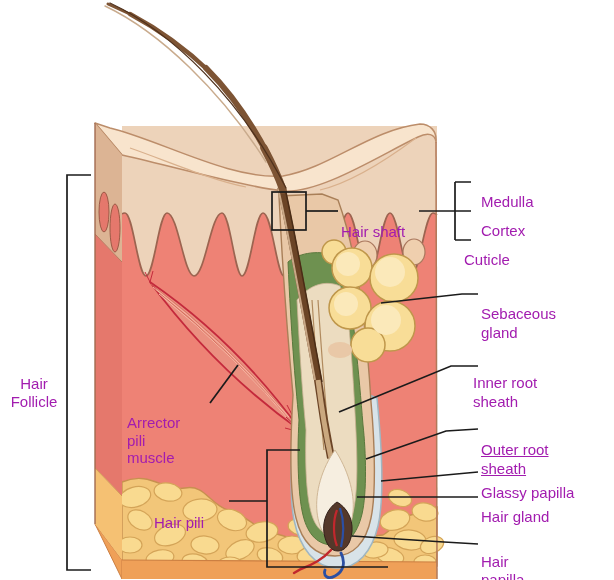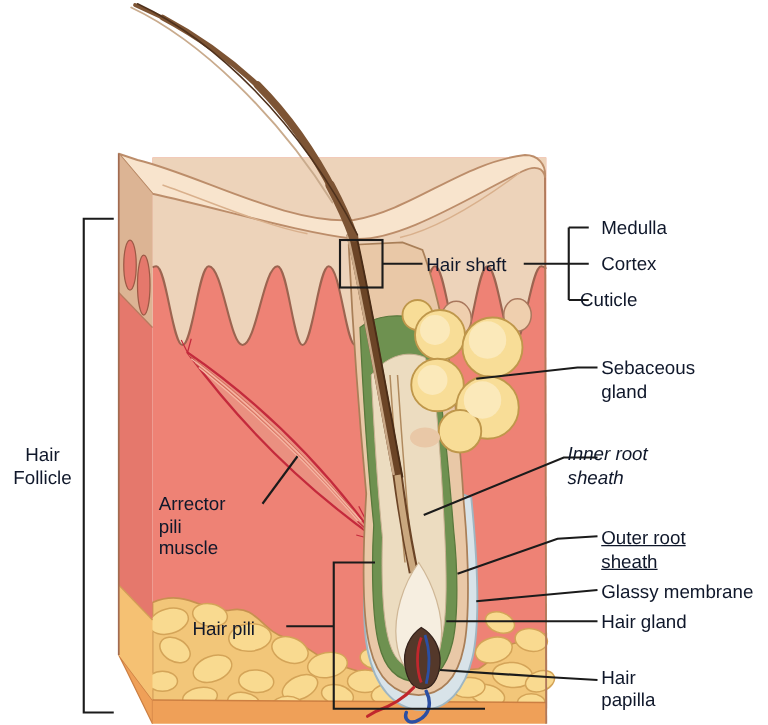--- a/index.html
+++ b/index.html
@@ -1,19 +1,19 @@
 <!DOCTYPE html>
 <html><head>
 <meta charset="utf-8">
 <style>
   html,body{margin:0;padding:0;background:#ffffff;}
   #stage{position:relative;width:614px;height:580px;background:#ffffff;overflow:hidden;
          font-family:"Liberation Sans",sans-serif;color:#231f20;}
   #stage svg{position:absolute;left:0;top:0;}
-  .lbl{position:absolute;font-size:15px;line-height:19px;white-space:pre-line;color:#0f172a;}
+  .lbl{position:absolute;font-size:15px;line-height:19px;white-space:pre-line;color:#a21caf;margin-top:19px;}
   .lbl.lh18{line-height:18px;}
   .lbl.lh175{line-height:17.5px;}
   .ctr{text-align:center;}
   .rgt{}
 </style>
 </head>
 <body>
 
 <div id="stage">
 
@@ -196,25 +196,25 @@
     <path d="M238,365 L210,403"></path>
   </g>
 </svg>
 
   <div class="lbl" style="left:341px;top:203px;">Hair shaft</div>
   <div class="lbl" style="left:481px;top:173px;">Medulla</div>
   <div class="lbl" style="left:481px;top:202px;">Cortex</div>
   <div class="lbl" style="left:464px;top:231px;">Cuticle</div>
   <div class="lbl" style="left:481px;top:285px;">Sebaceous
 gland</div>
-  <div class="lbl" style="left:454px;top:354px;font-style:italic;">Inner root
+  <div class="lbl" style="left:473px;top:354px;">Inner root
 sheath</div>
   <div class="lbl" style="left:481px;top:421px;text-decoration:underline;">Outer root
 sheath</div>
-  <div class="lbl" style="left:481px;top:464px;">Glassy membrane</div>
+  <div class="lbl" style="left:481px;top:464px;">Glassy papilla</div>
   <div class="lbl" style="left:481px;top:488px;">Hair gland</div>
   <div class="lbl lh18" style="left:481px;top:534px;">Hair
 papilla</div>
   <div class="lbl lh18 ctr" style="left:6px;top:356px;width:56px;">Hair
 Follicle</div>
   <div class="lbl lh175 rgt" style="left:127px;top:395px;width:72px;">Arrector
 pili
 muscle</div>
   <div class="lbl" style="left:154px;top:494px;">Hair pili</div>
 </div>

